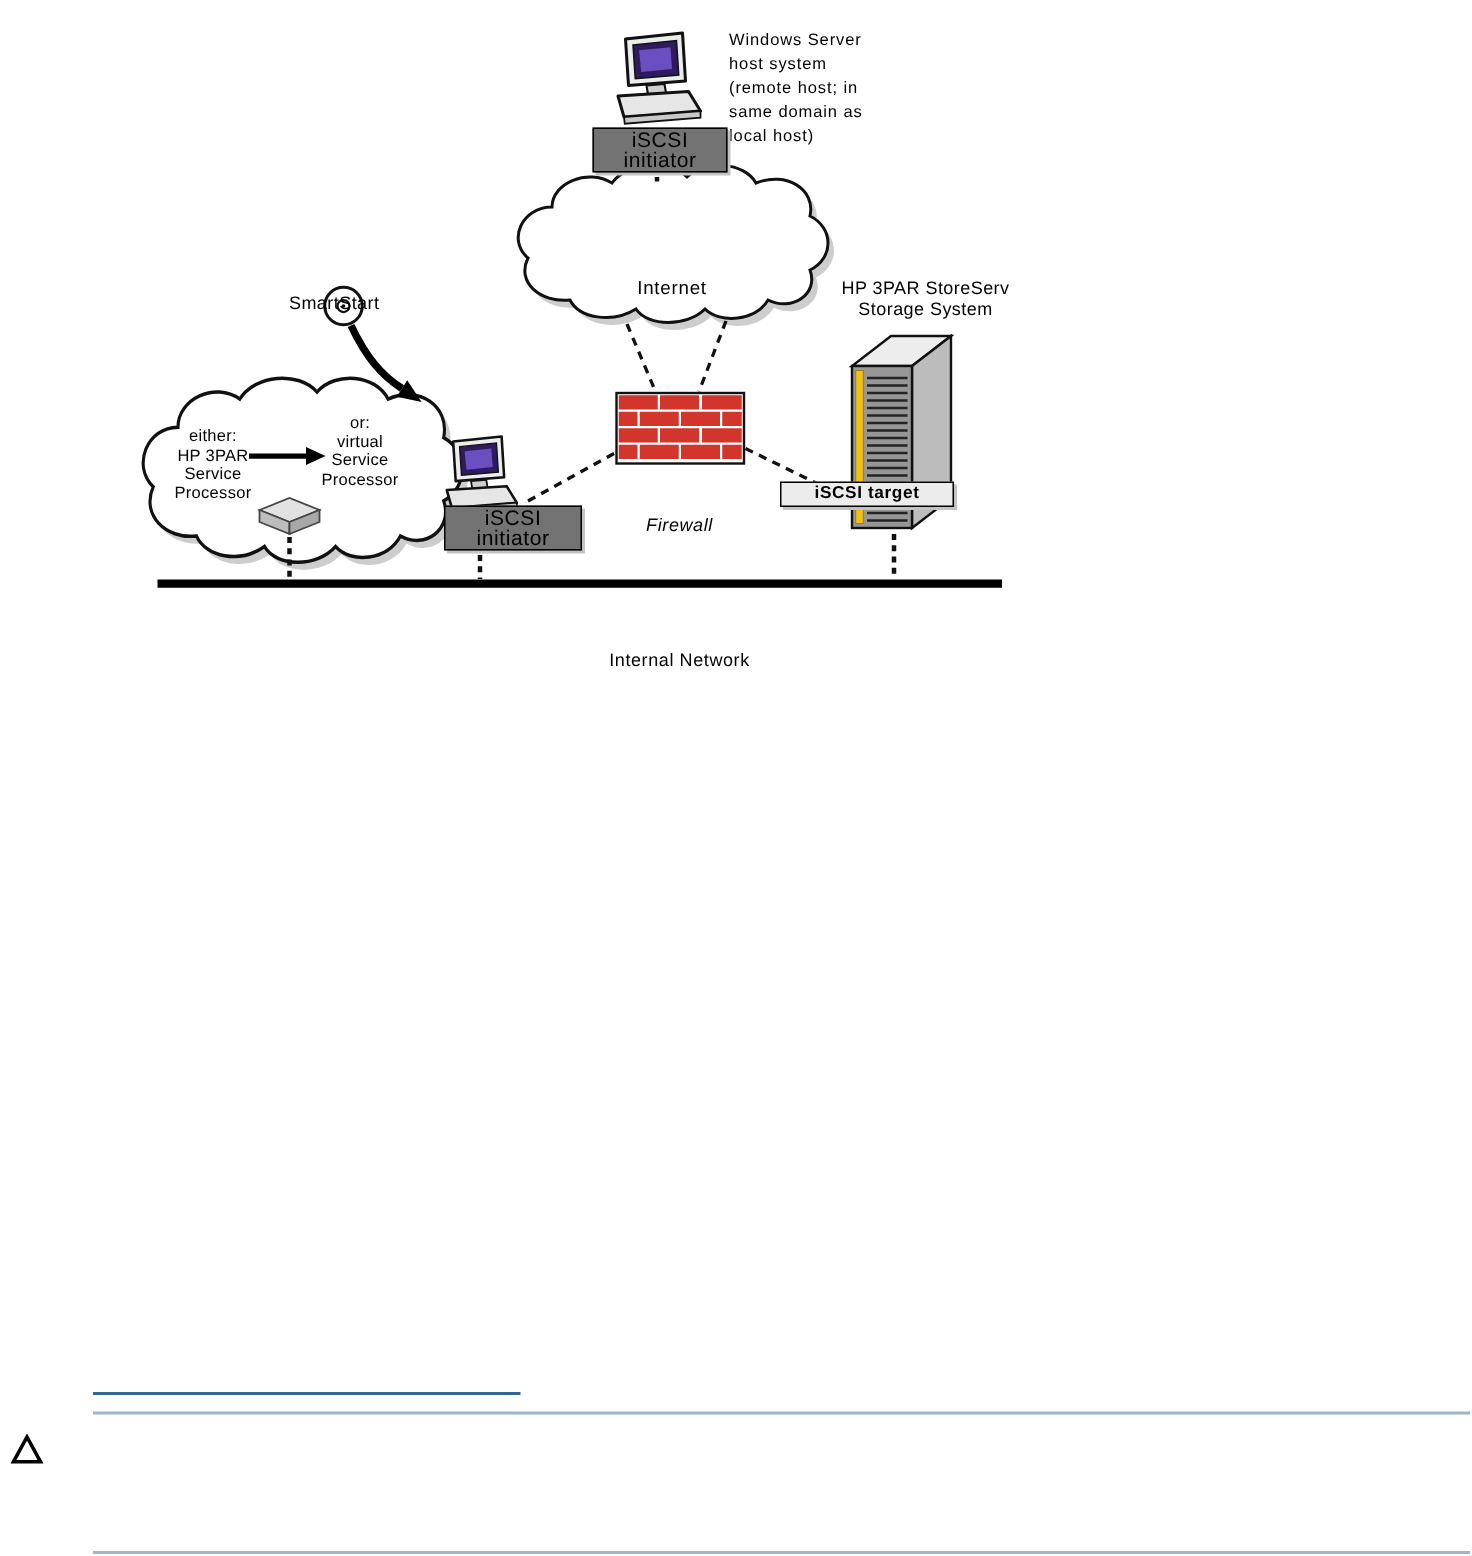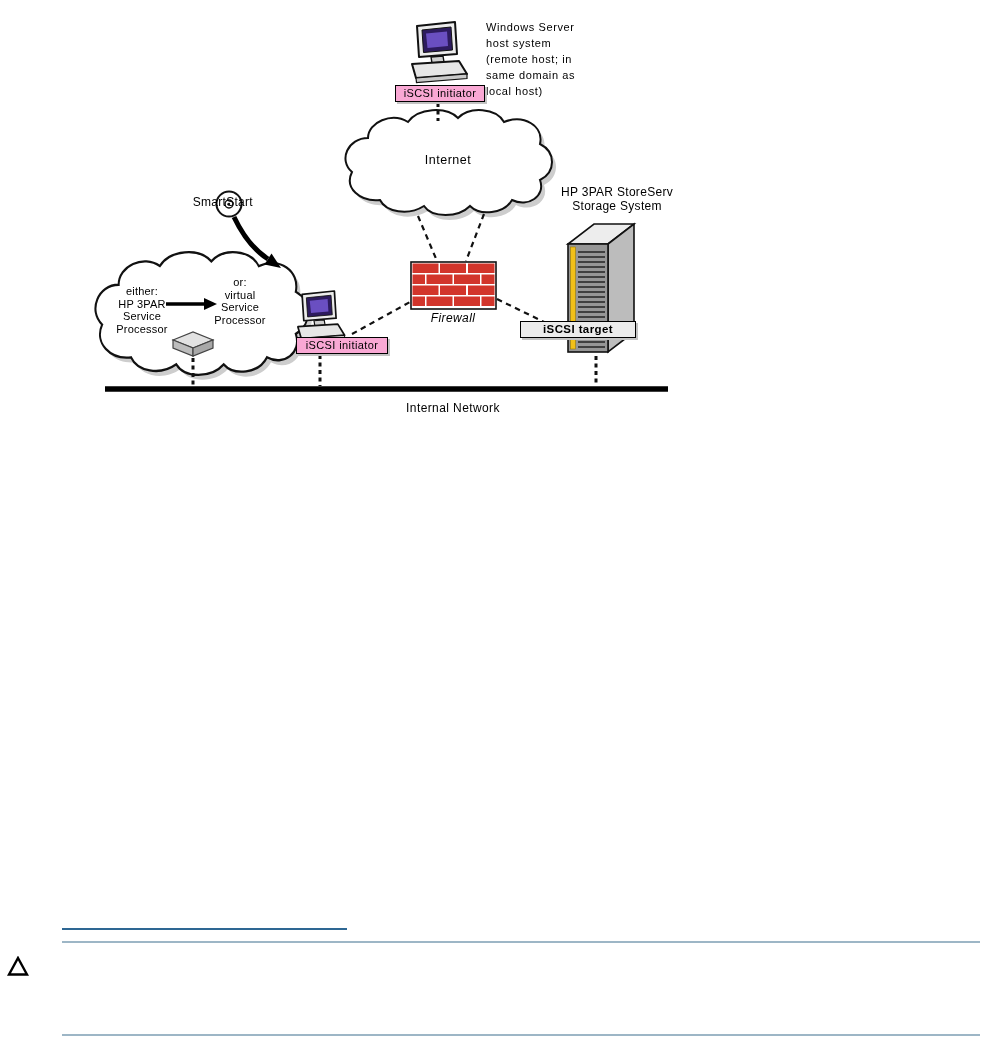--- a/index.html
+++ b/index.html
@@ -2,24 +2,24 @@
 <html><head>
 <meta charset="utf-8">
 <style>
   html,body{margin:0;padding:0;background:#fff;}
   .page{position:relative;width:981px;height:1037px;background:#ffffff;
         font-family:"Liberation Sans",sans-serif;color:#000;overflow:hidden;}
   .diagram-svg{position:absolute;left:0;top:0;}
   .lbl{position:absolute;color:#000;}
   .note{font-size:11px;line-height:16px;letter-spacing:.6px;}
   .cloudcol{font-size:11px;line-height:12.5px;text-align:center;letter-spacing:.2px;}
-  .boxlbl{position:absolute;border:1.6px solid #000;background:#f9a8d4;font-size:11px;
+  .boxlbl{position:absolute;border:1.6px solid #000;background:#737373;font-size:14px;
           line-height:13px;text-align:center;letter-spacing:.4px;
           box-shadow:2px 2px 0 #c3c3c3;padding:1px 2px;}
-  .ctr{transform:translateX(-50%);text-align:center;white-space:nowrap;}
+  .ctr{transform:translateX(-50%);text-align:center;white-space:nowrap;margin-top:32px;}
   .rule{position:absolute;height:1.5px;background:#9db6c6;}
   .link-underline{position:absolute;left:62px;top:928px;width:285px;height:2px;background:#2e6793;}
   .caution-delta{position:absolute;left:7px;top:956px;}
 </style>
 </head>
 <body>
 
 <div class="page">
 
   <svg class="diagram-svg" width="981" height="440" viewBox="0 0 981 440" xmlns="http://www.w3.org/2000/svg" xmlns:xlink="http://www.w3.org/1999/xlink">

